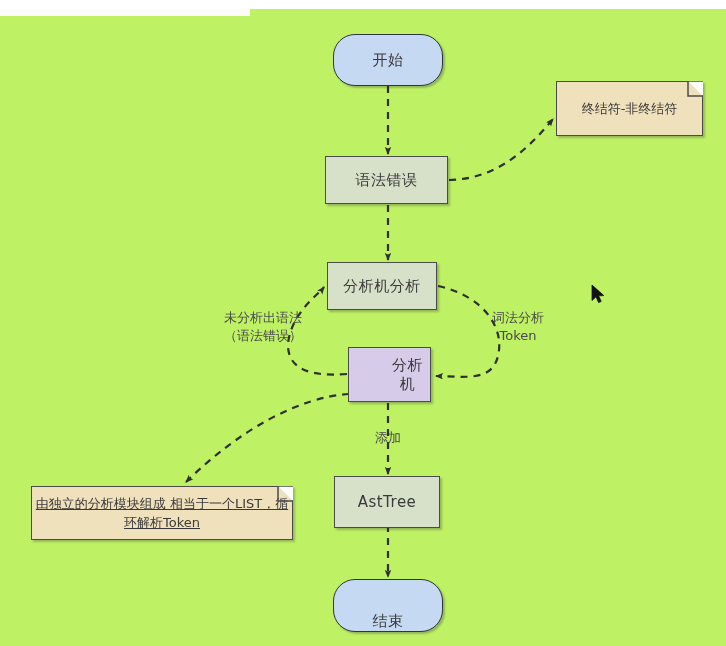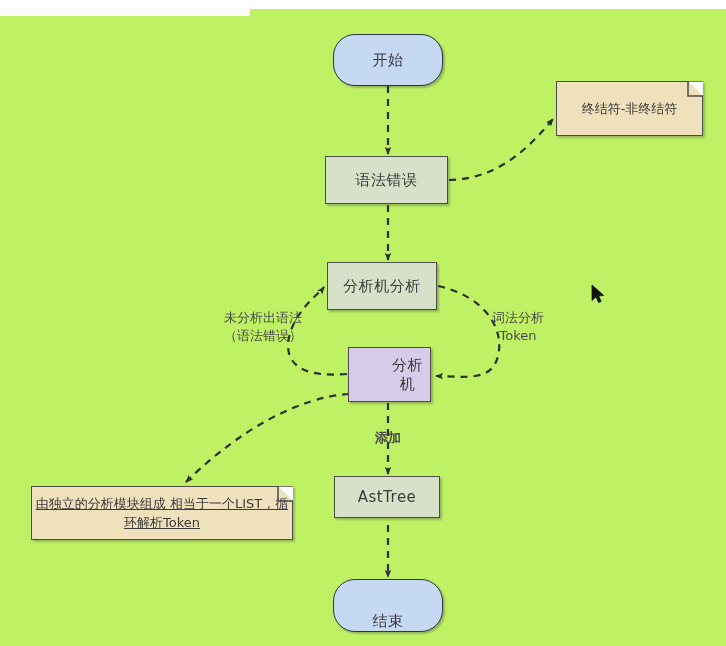--- a/index.html
+++ b/index.html
@@ -158,21 +158,21 @@
   </div>
 
   <div class="node process" style="left:327px; top:253px; width:110px; height:48px;">
     <span>分析机分析</span>
   </div>
 
   <div class="node machine" style="left:348px; top:338px; width:83px; height:55px;padding-left:36px;">
     <span>分析机</span>
   </div>
 
-  <div class="node process" style="left:334px; top:467px; width:106px; height:42px;">
+  <div class="node process" style="left:334px; top:467px; width:106px; height:52px;">
     <span>AstTree</span>
   </div>
 
   <div class="node terminal" style="left:333px; top:570px; width:110px; height:53px;align-items:flex-end;">
     <span>结束</span>
   </div>
 
   <div class="note" style="left:556px; top:72px; width:147px; height:55px;">
     <span>终结符-非终结符</span>
     <span class="fold"></span>
@@ -189,19 +189,19 @@
       <path d="M21,0 L6,0 L6,15 L21,15" fill="none" stroke="#4b4b4b" stroke-width="1.5"></path>
     </svg>
   </div>
 
   <div class="edge-label" style="left:198px; top:300px; width:130px;">未分析出语法
 （语法错误）</div>
 
   <div class="edge-label" style="left:460px; top:300px; width:116px;">词法分析
 Token</div>
 
-  <div class="edge-label" style="left:358px; top:420px; width:60px;font-weight:bold;">添加</div>
+  <div class="edge-label" style="left:358px; top:420px; width:60px;">添加</div>
 
   <svg class="cursor" style="left:591px; top:275px;" viewBox="0 0 16 22">
     <path d="M1,1 L1,16.5 L5,12.8 L7.6,18.6 L10.2,17.4 L7.6,11.8 L12.8,11.6 z" fill="#111111" stroke="#111111" stroke-width="0.8"></path>
   </svg>
 
 </div>
 
 </body></html>

